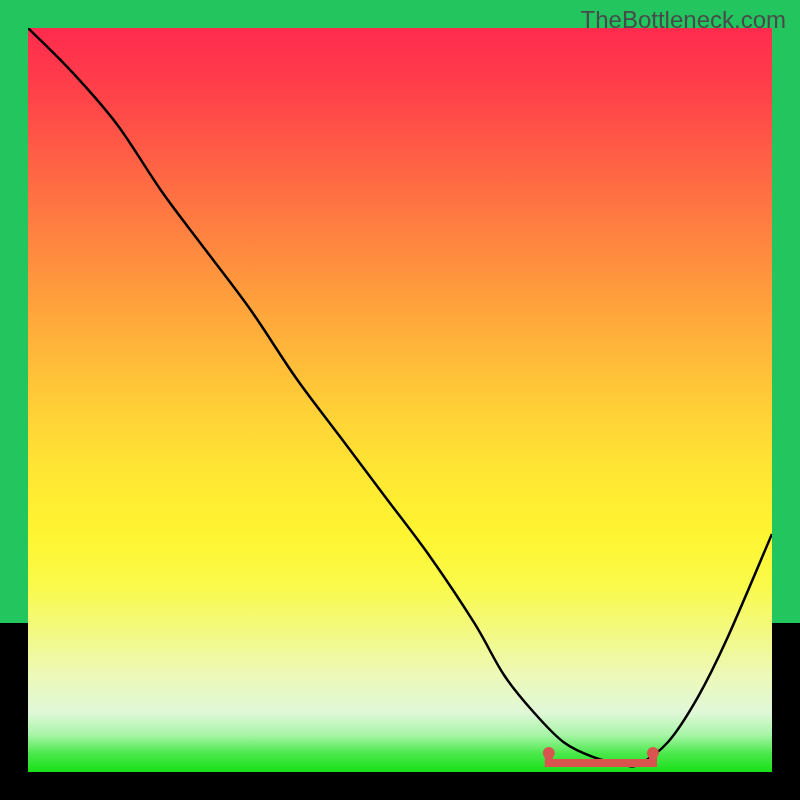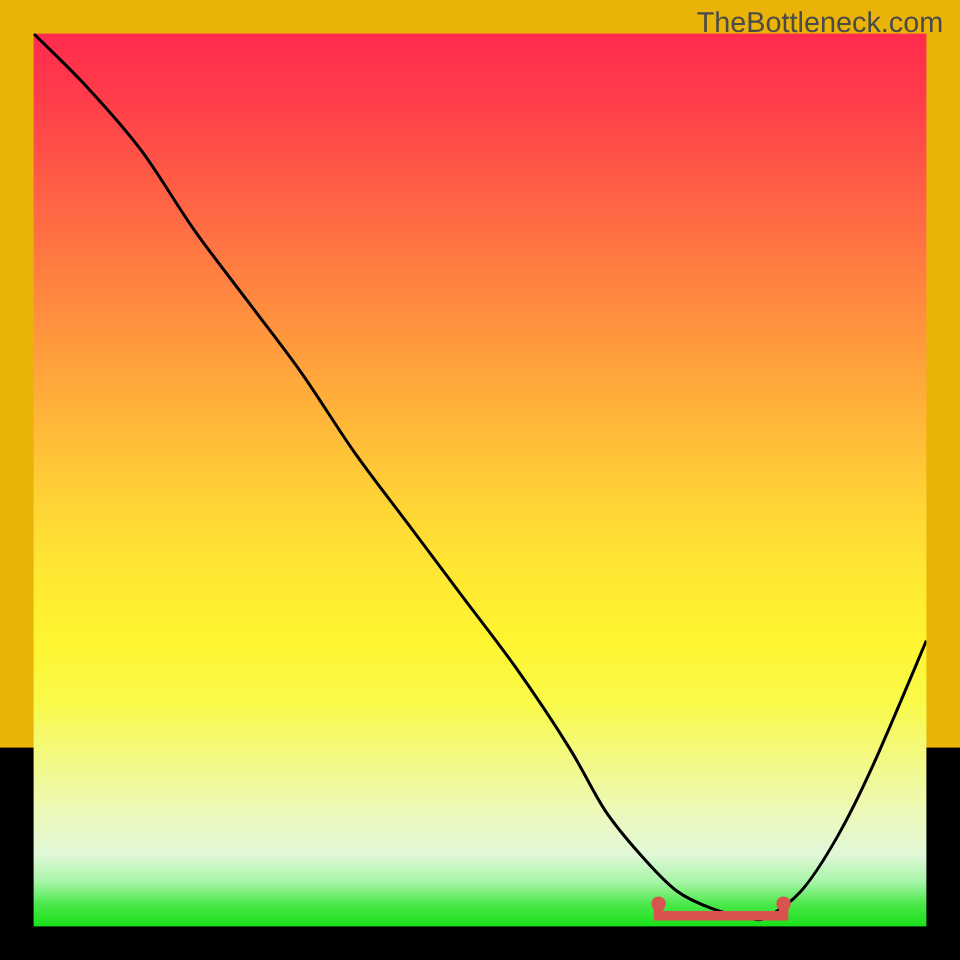--- a/index.html
+++ b/index.html
@@ -1,17 +1,17 @@
 <!DOCTYPE html>
 <html><head>
 <meta charset="utf-8">
 <style>
   * { margin: 0; padding: 0; box-sizing: border-box; }
   body { width: 800px; height: 800px; overflow: hidden; background: #000; position: relative; }
-  .container { width: 800px; height: 623px; background: #eab308; position: relative; }
+  .container { width: 800px; height: 623px; background: #22c55e; position: relative; }
   .watermark { position: absolute; top: 6px; right: 14px; color: #4a4a4a; font-family: Arial, sans-serif; font-size: 24px; font-weight: 500; z-index: 10; }
   .plot-area { position: absolute; top: 28px; left: 28px; width: 744px; height: 744px; }
   .gradient-bg { position: absolute; top: 0; left: 0; width: 100%; height: 100%; background: linear-gradient(to bottom,
       #ff2b4e 0%,
       #ff3f4a 8%,
       #ff6844 20%,
       #ff8a3f 30%,
       #ffb23a 42%,
       #ffd236 52%,
       #ffe733 60%,

